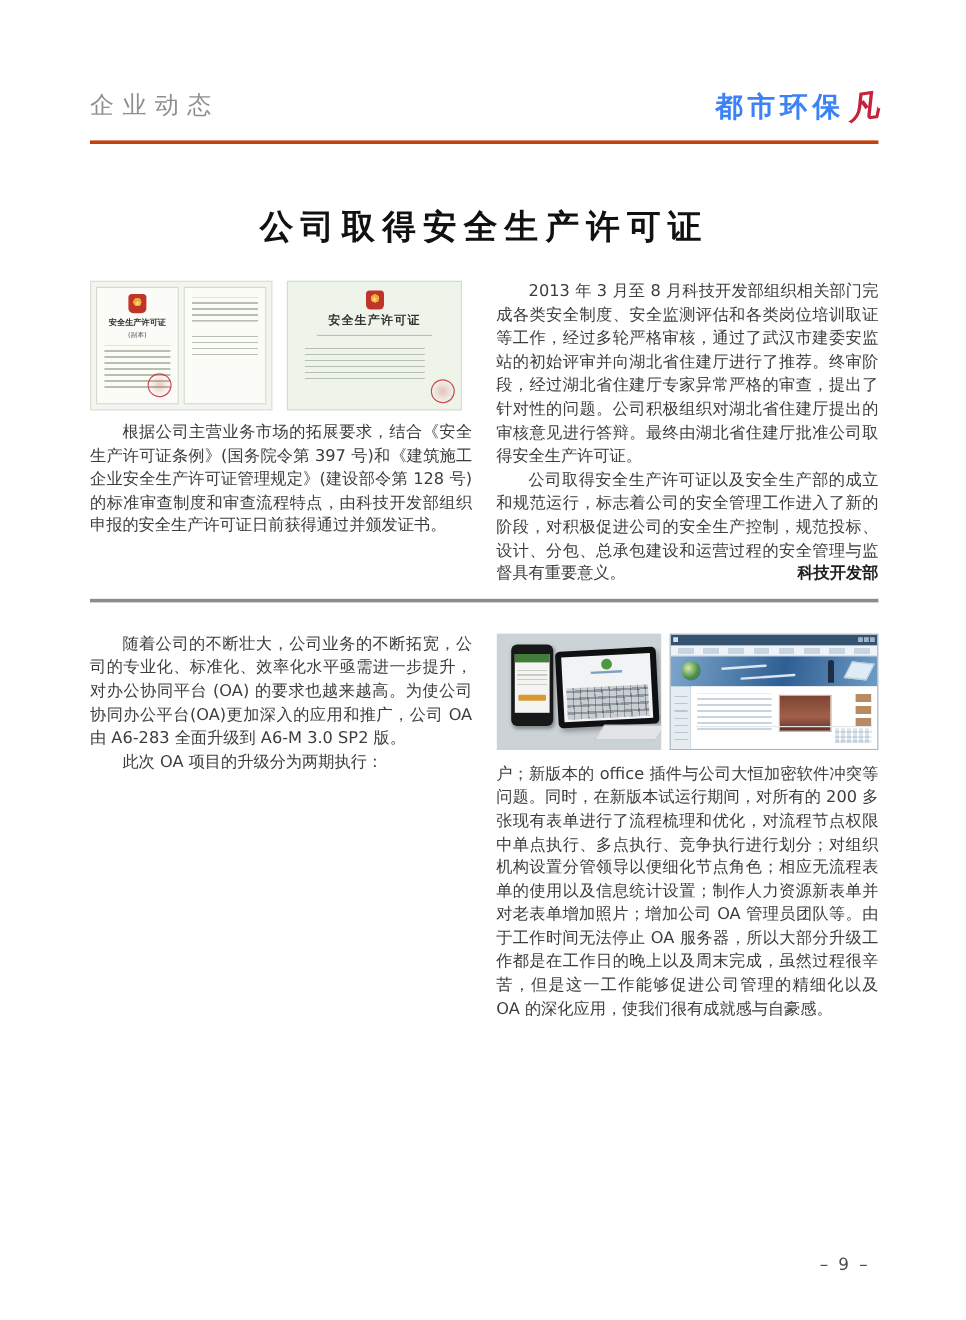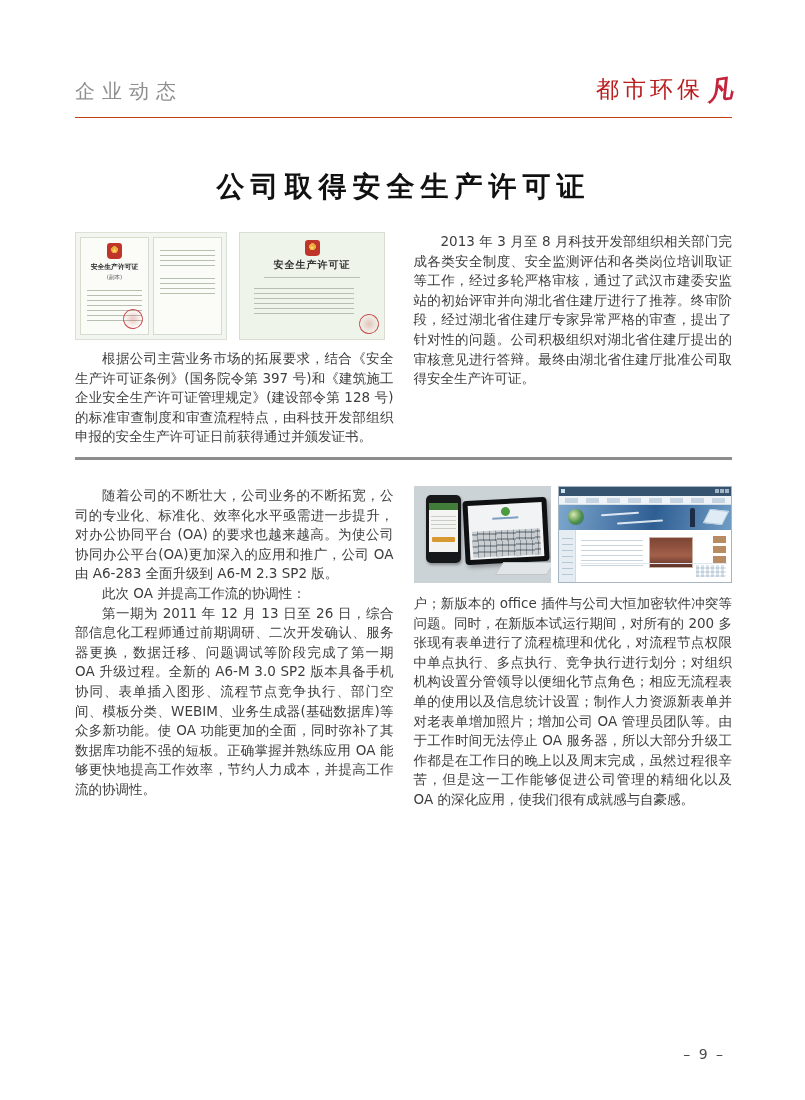--- a/index.html
+++ b/index.html
@@ -7,30 +7,30 @@
   body { font-family: "DejaVu Sans", "Liberation Sans", sans-serif; }
   .page {
     position: relative;
     width: 805px; height: 1100px;
     background: #ffffff;
     padding: 74px 73px 0 75px;
     overflow: hidden;
   }
   
   .header {
-    display: flex; justify-content: space-between; align-items: flex-end;
-    border-bottom: 1px solid #c2410c;
+    display: flex; justify-content: space-between; align-items: flex-start;
+    border-bottom: 3px solid #c2410c;
     padding-bottom: 12px;
   }
   .header-section {
     color: #8f8f8f; font-size: 20px; letter-spacing: 7px; font-weight: 500;
   }
   .header-brand { display: flex; align-items: center; gap: 2px; }
   .header-magazine {
-    color: #b91c1c; font-size: 23px; font-weight: normal; letter-spacing: 4px;
+    color: #3b82f6; font-size: 23px; font-weight: bold; letter-spacing: 4px;
     font-family: "Liberation Sans", sans-serif;
   }
   .brand-logo {
     color: #c5233b; font-size: 26px; font-weight: bold; font-style: italic;
     font-family: "DejaVu Serif", serif;
     display:inline-block; transform: rotate(-8deg); line-height: 1;
   }
   
   .article-title {
     text-align: center;
@@ -207,34 +207,34 @@
             <div class="seal"></div>
           </div>
         </div>
         <div>
             <p class="para">根据公司主营业务市场的拓展要求，结合《安全生产许可证条例》(国务院令第 397 号)和《建筑施工企业安全生产许可证管理规定》(建设部令第 128 号)的标准审查制度和审查流程特点，由科技开发部组织申报的安全生产许可证日前获得通过并颁发证书。</p>
           </div>
       </div>
       <div class="col">
         <div>
             <p class="para">2013 年 3 月至 8 月科技开发部组织相关部门完成各类安全制度、安全监测评估和各类岗位培训取证等工作，经过多轮严格审核，通过了武汉市建委安监站的初始评审并向湖北省住建厅进行了推荐。终审阶段，经过湖北省住建厅专家异常严格的审查，提出了针对性的问题。公司积极组织对湖北省住建厅提出的审核意见进行答辩。最终由湖北省住建厅批准公司取得安全生产许可证。</p>
+            <p class="para">公司取得安全生产许可证以及安全生产部的成立和规范运行，标志着公司的安全管理工作进入了新的阶段，对积极促进公司的安全生产控制，规范投标、设计、分包、总承包建设和运营过程的安全管理与监督具有重要意义。<b class="sig">科技开发部</b></p>
           </div>
       </div>
     </div>
   </div>
 
   <hr class="separator">
 
   <div>
     <div class="columns">
       <div class="col">
         <div>
-            <p class="para">随着公司的不断壮大，公司业务的不断拓宽，公司的专业化、标准化、效率化水平亟需进一步提升，对办公协同平台 (OA) 的要求也越来越高。为使公司协同办公平台(OA)更加深入的应用和推广，公司 OA 由 A6-283 全面升级到 A6-M 2.3 SP2 版。</p>
-            <p class="para">此次 OA 并提高工作流的协调性：</p>
-            <p class="para">第一期为 2011 年 12 月 13 日至 26 日，综合部信息化工程师通过前期调研、二次开发确认、服务器更换，数据迁移、问题调试等阶段完成了第一期 OA 升级过程。全新的 A6-M 3.0 SP2 版本具备手机协同、表单插入图形、流程节点竞争执行、部门空间、模板分类、WEBIM、业务生成器(基础数据库)等众多新功能。使 OA 功能更加的全面，同时弥补了其数据库功能不强的短板。正确掌握并熟练应用 OA 能够更快地提高工作效率，节约人力成本，并提高工作流的协调性。</p>
+            <p class="para">随着公司的不断壮大，公司业务的不断拓宽，公司的专业化、标准化、效率化水平亟需进一步提升，对办公协同平台 (OA) 的要求也越来越高。为使公司协同办公平台(OA)更加深入的应用和推广，公司 OA 由 A6-283 全面升级到 A6-M 3.0 SP2 版。</p>
+            <p class="para">此次 OA 项目的升级分为两期执行：</p>
           </div>
       </div>
       <div class="col">
         <div class="figs2">
           <div class="devices">
             <div class="phone">
               <div class="phone-screen">
                 <div class="phone-bar"></div>
                 <div class="phone-sketch"></div>
                 <div class="phone-btn"></div>

